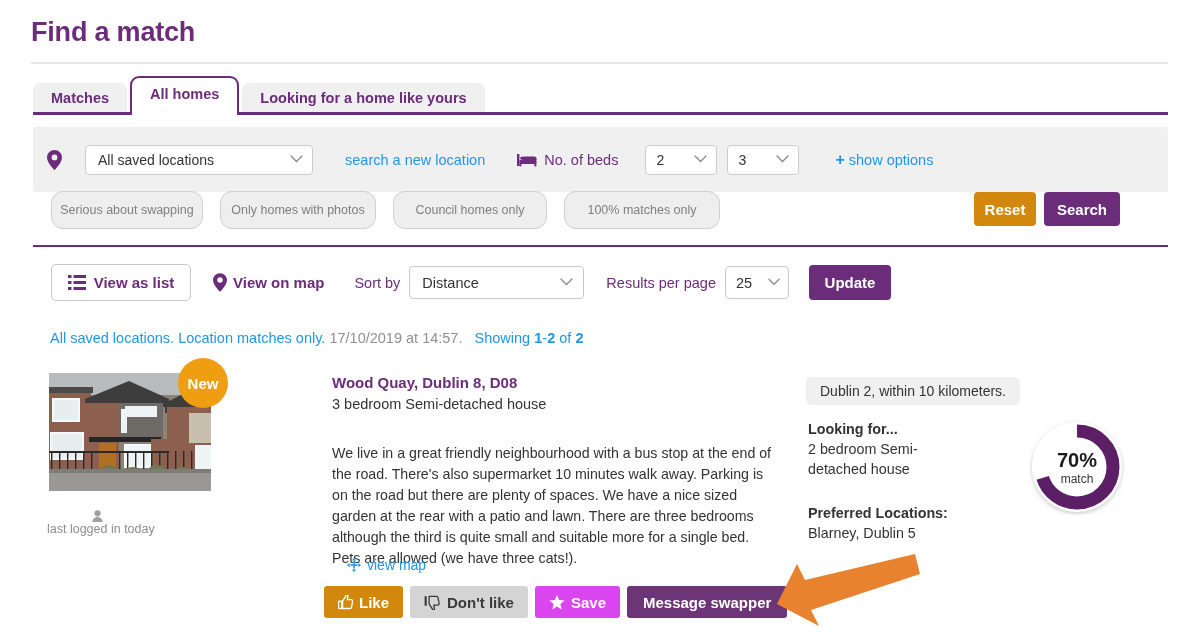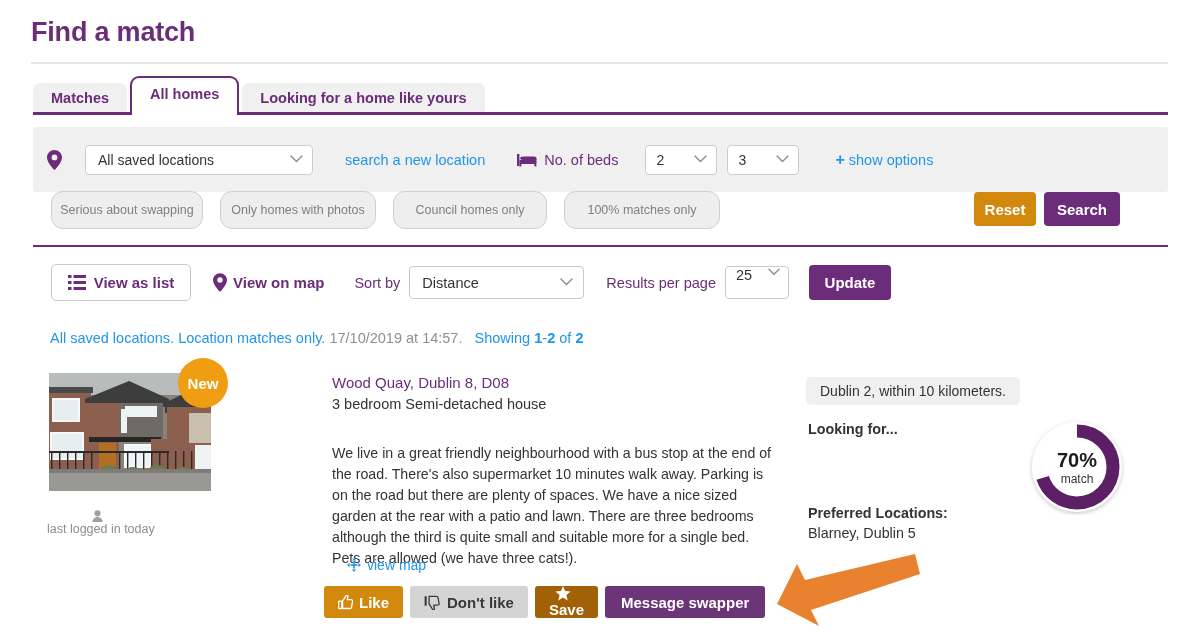--- a/index.html
+++ b/index.html
@@ -287,21 +287,21 @@
     white-space: nowrap;
   }
   .rpp-select {
     margin-left: 9px;
     width: 64px;
     height: 33px;
     background: #ffffff;
     border: 1px solid #c9c9c9;
     border-radius: 4px;
     display: flex;
-    align-items: flex-start;
+    align-items: center;
     justify-content: space-between;
     font-size: 14.5px;
     color: #333;
     box-sizing: border-box;
     padding: 0 8px 0 10px;
   }
   .btn-update {
     margin-left: 20px;
     width: 82px;
     height: 35px;
@@ -370,21 +370,21 @@
   .last-login .user-icon { margin-right: 6px; display: flex; }
 
   .listing-main {
     position: absolute;
     left: 332px;
     top: 374px;
     width: 445px;
   }
   .listing-title {
     font-size: 15px;
-    font-weight: normal;
+    font-weight: bold;
     color: #6b2d7a;
     margin: 0 0 5px 0;
   }
   .listing-sub {
     font-size: 14.5px;
     color: #333333;
     margin: 0 0 31px 0;
   }
   .listing-desc {
     font-size: 14.2px;
@@ -422,21 +422,21 @@
     align-items: center;
     justify-content: center;
     padding: 0 14px;
     margin-right: 7px;
     cursor: pointer;
     white-space: nowrap;
   }
   .act .gl { margin-right: 6px; display: flex; }
   .act-like { background: #d1880c; color: #fff; }
   .act-dislike { background: #d4d4d4; color: #3a3a3a; }
-  .act-save { background: #a16207; color: #fff; flex-direction: column; }
+  .act-save { background: #d946ef; color: #fff; }
   .act-msg { background: #6b3578; color: #fff; padding: 0 16px; }
 
   
   .loc-badge {
     position: absolute;
     left: 806px;
     top: 377px;
     height: 28px;
     background: #f0f0f0;
     border-radius: 5px;
@@ -762,20 +762,21 @@
         </span>
         <span>Save</span>
       </button>
       <button class="act act-msg">Message swapper</button>
     </div>
 
     <div class="loc-badge">Dublin 2, within 10 kilometers.</div>
 
     <div class="looking-block">
       <div class="hd">Looking for...</div>
+      <div>2 bedroom Semi-detached house</div>
     </div>
 
     <div class="pref-block">
       <div class="hd">Preferred Locations:</div>
       <div>Blarney, Dublin 5</div>
     </div>
 
     <div class="donut-wrap">
       <svg width="96" height="96" viewBox="0 0 96 96">
         <defs>

